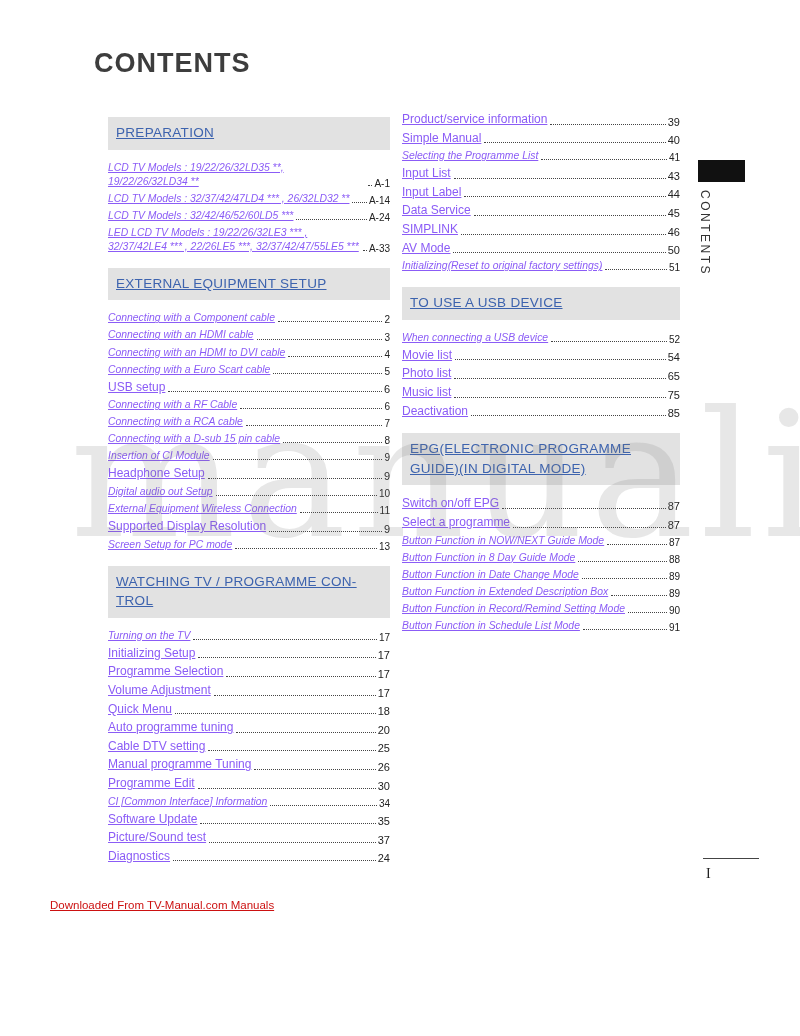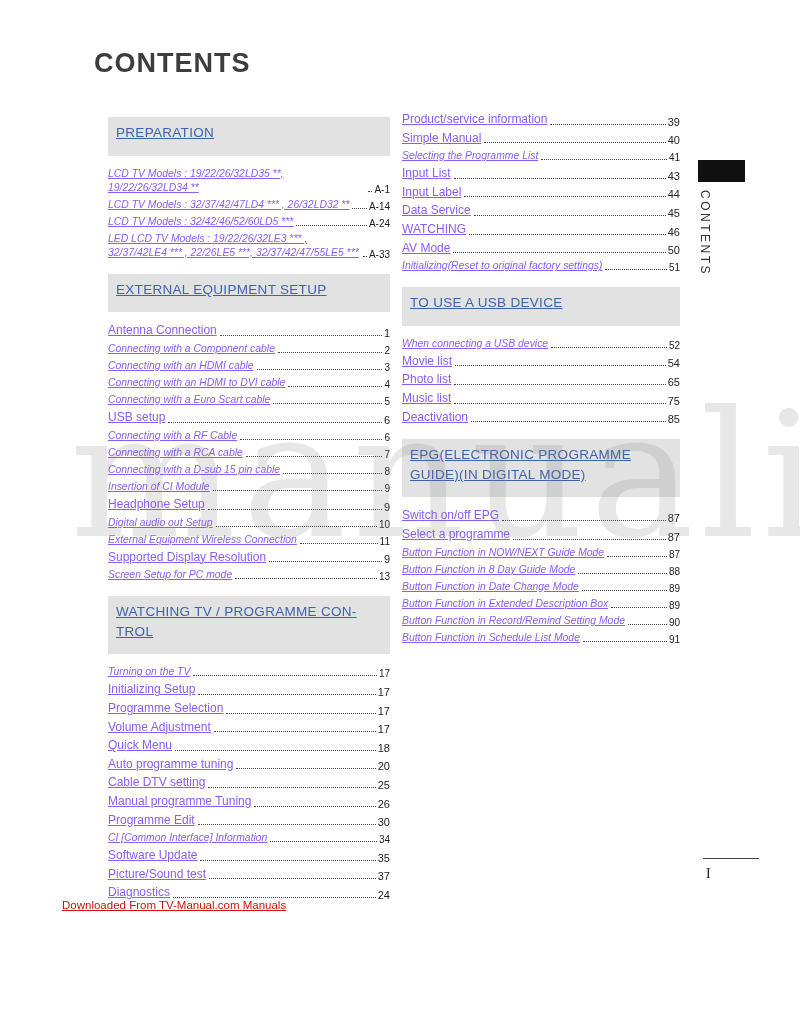--- a/index.html
+++ b/index.html
@@ -14,21 +14,21 @@
   .main-title {
     position: absolute; left: 94px; top: 48px; margin: 0;
     font-size: 27px; font-weight: bold; color: #3d3d3d; letter-spacing: 1px;
   }
   .columns {
     position: absolute; left: 108px; top: 112px; width: 572px;
     display: flex; gap: 12px; z-index: 1;
   }
   .col-left { width: 282px; }
   .col-right { width: 278px; }
-  .section-header { background: #e2e2e2; padding: 6px 8px 13px; margin: 14px 0 11px; }
+  .section-header { background: #e2e2e2; padding: 6px 8px 7px; margin: 14px 0 11px; }
   .col > .section-header:first-child { margin-top: 5px; }
   .section-header span {
     color: #3d63ae; font-size: 13.5px; letter-spacing: 0.3px;
     text-decoration: underline; white-space: pre-line; line-height: 1.45;
   }
   .toc-entry { display: flex; align-items: flex-end; margin-bottom: 3px; }
   .entry-label { color: #8b5cf6; text-decoration: underline; cursor: pointer; }
   .lvl1 .entry-label { font-size: 12px; line-height: 1.3; }
   .lvl2 .entry-label { font-size: 10.4px; line-height: 1.35; font-style: italic; }
   .leader { flex: 1; min-width: 4px; border-bottom: 1.5px dotted #444; margin: 0 2px 3px 3px; }
@@ -39,21 +39,21 @@
   .side-label {
     position: absolute; left: 698px; top: 190px;
     writing-mode: vertical-rl; font-size: 12px; letter-spacing: 2.5px; color: #333;
   }
   .page-rule { position: absolute; left: 703px; top: 858px; width: 56px; height: 1px; background: #444; }
   .page-num {
     position: absolute; left: 706px; top: 866px;
     font-family: "Liberation Serif", serif; font-size: 14px; color: #222;
   }
   .footer-link {
-    position: absolute; left: 62px; top: 899px;
+    position: absolute; left: 50px; top: 899px;
     color: #cc1111; font-size: 11.5px; text-decoration: underline; cursor: pointer;
   }
   .watermark {
     position: absolute; left: 70px; top: 388px;
     font-family: "DejaVu Serif", serif; font-size: 175px; line-height: 1;
     color: rgba(120,120,120,0.18); letter-spacing: 6px;
     z-index: 2; pointer-events: none; white-space: nowrap;
   }
 </style>
 </head>
@@ -82,25 +82,20 @@
             <span class="entry-page">A-24</span>
           </div>
           <div class="toc-entry lvl2">
             <span class="entry-label">LED LCD TV Models : 19/22/26/32LE3 *** , 32/37/42LE4 *** , 22/26LE5 ***, 32/37/42/47/55LE5 ***</span>
             <span class="leader"></span>
             <span class="entry-page">A-33</span>
           </div>
         </div>
         <div class="section-header"><span>EXTERNAL EQUIPMENT SETUP</span></div>
         <div class="entries">
-          <div class="toc-entry lvl1">
-            <span class="entry-label">Antenna Connection</span>
-            <span class="leader"></span>
-            <span class="entry-page">1</span>
-          </div>
           <div class="toc-entry lvl2">
             <span class="entry-label">Connecting with a Component cable</span>
             <span class="leader"></span>
             <span class="entry-page">2</span>
           </div>
           <div class="toc-entry lvl2">
             <span class="entry-label">Connecting with an HDMI cable</span>
             <span class="leader"></span>
             <span class="entry-page">3</span>
           </div>
@@ -261,21 +256,21 @@
             <span class="entry-label">Input Label</span>
             <span class="leader"></span>
             <span class="entry-page">44</span>
           </div>
           <div class="toc-entry lvl1">
             <span class="entry-label">Data Service</span>
             <span class="leader"></span>
             <span class="entry-page">45</span>
           </div>
           <div class="toc-entry lvl1">
-            <span class="entry-label">WATCHING</span>
+            <span class="entry-label">SIMPLINK</span>
             <span class="leader"></span>
             <span class="entry-page">46</span>
           </div>
           <div class="toc-entry lvl1">
             <span class="entry-label">AV Mode</span>
             <span class="leader"></span>
             <span class="entry-page">50</span>
           </div>
           <div class="toc-entry lvl2">
             <span class="entry-label">Initializing(Reset to original factory settings)</span>

